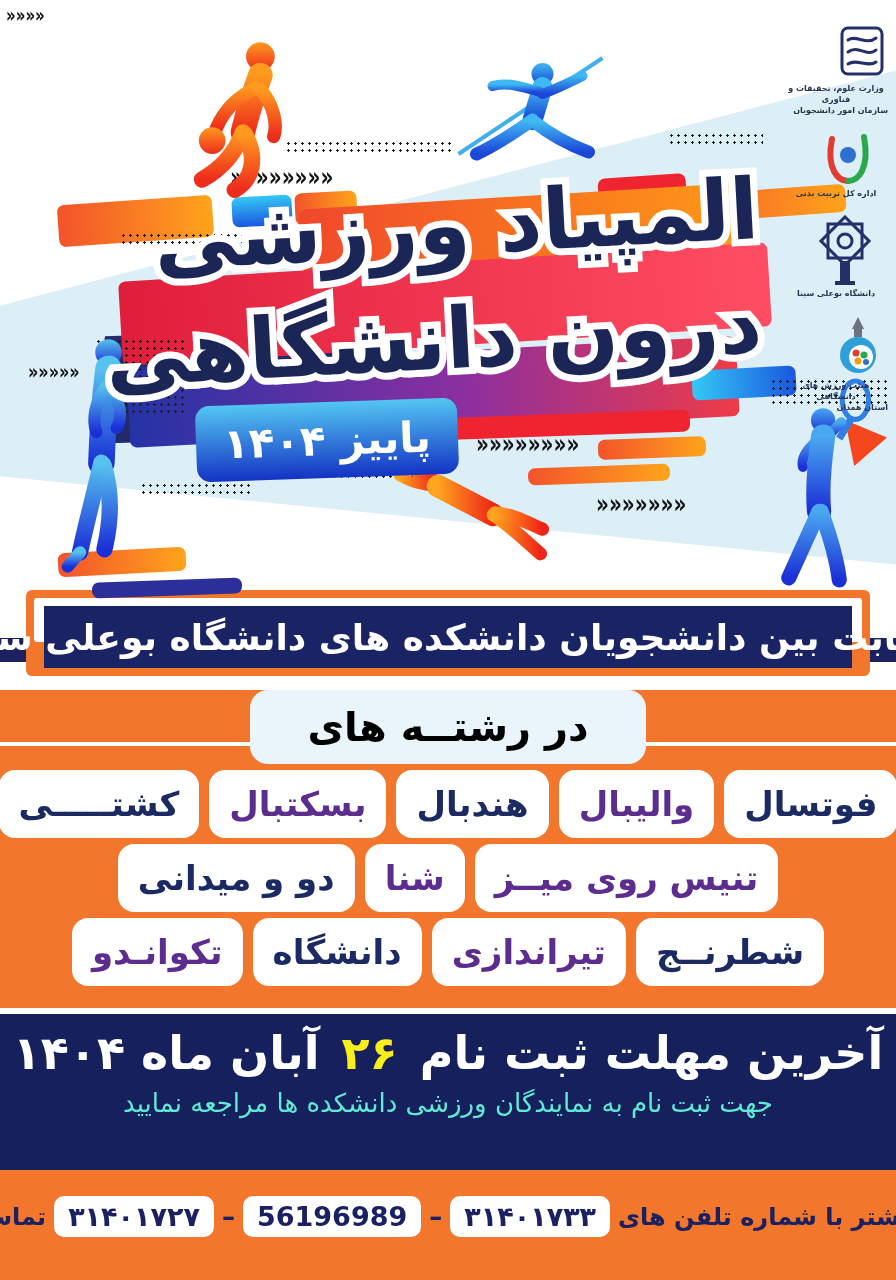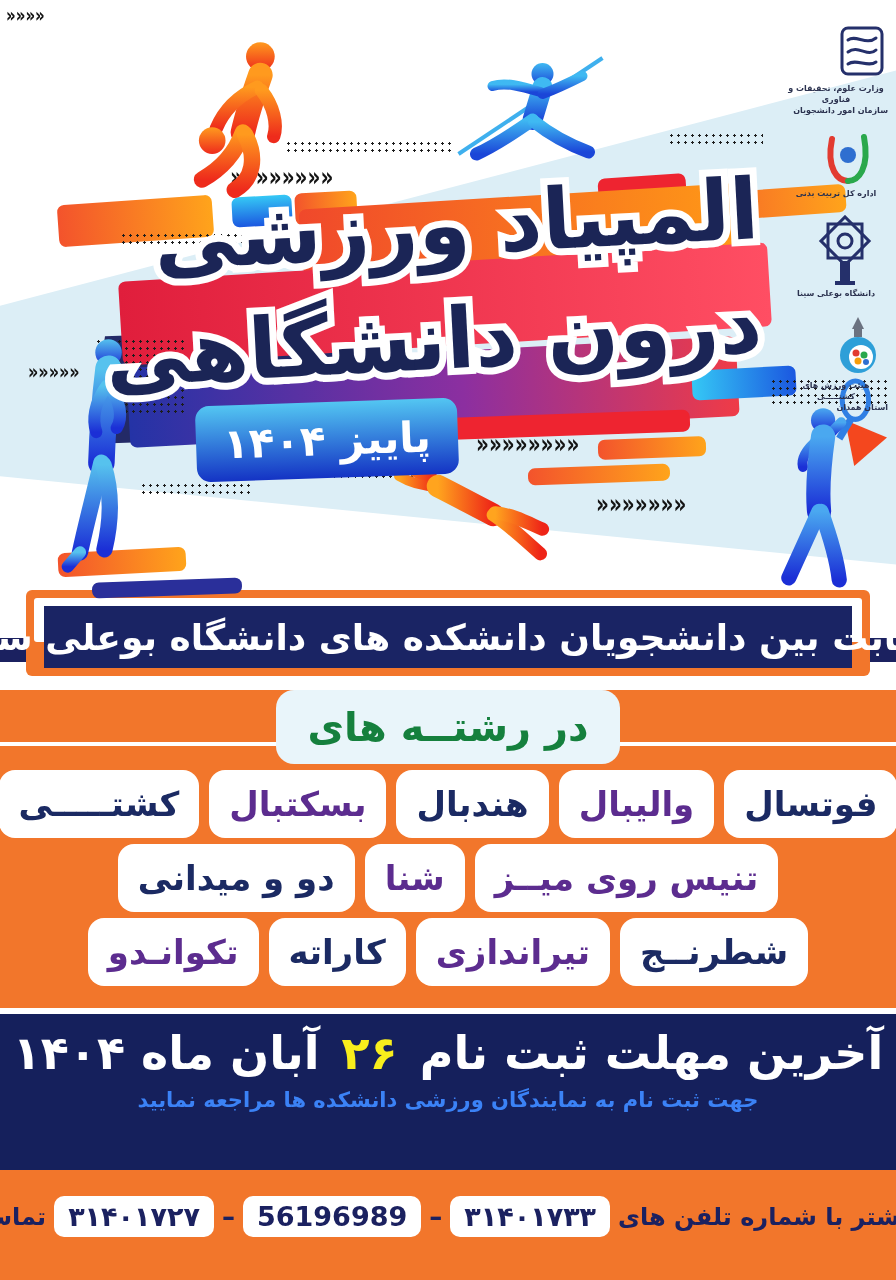--- a/index.html
+++ b/index.html
@@ -62,36 +62,36 @@
   .navy-strip{position:absolute;left:0;right:0;top:50px;height:24px;background:#1b2160;}
   .orange-frame{position:absolute;left:26px;right:26px;top:2px;bottom:2px;background:#f2762b;border-radius:6px;}
   .white-inner{position:absolute;left:34px;right:34px;top:10px;height:44px;background:#fff;border-radius:3px;}
   .navy-banner{position:absolute;left:44px;right:44px;top:18px;height:62px;background:#1a2464;
     display:flex;align-items:center;justify-content:center;direction:rtl;}
   .navy-banner span{color:#fff;font-weight:bold;font-size:36px;white-space:nowrap;}
 
   
   .fields{position:relative;width:896px;height:318px;background:#f2762b;}
   .white-line{position:absolute;left:0;right:0;top:52px;height:4px;background:#fff;}
-  .heading-pill{position:relative;z-index:1;margin:12px auto 6px;width:344px;height:74px;
+  .heading-pill{position:relative;z-index:1;margin:12px auto 6px;width:396px;height:74px;
     background:#e9f5fa;border-radius:18px;display:flex;align-items:center;justify-content:center;
-    color:#15803d;font-weight:bold;font-size:40px;direction:rtl;}
+    color:#000000;font-weight:bold;font-size:40px;direction:rtl;}
   .sport-rows{position:relative;z-index:1;}
   .sport-row{display:flex;justify-content:center;gap:10px;margin-bottom:6px;direction:rtl;}
   .sport-pill{background:#fff;border-radius:16px;height:68px;display:flex;align-items:center;
     padding:0 20px;font-weight:bold;font-size:34px;white-space:nowrap;}
   .txt-navy{color:#1b2a63;}
   .txt-purple{color:#5c2c8f;}
 
   
   .deadline{position:relative;width:896px;height:162px;background:#15205c;border-top:6px solid #fff;
     text-align:center;direction:rtl;box-sizing:border-box;}
   .dl-line1{margin-top:12px;font-weight:bold;font-size:46px;color:#fff;white-space:nowrap;}
   .dl-line1 .day{color:#f8ee1c;padding:0 6px;}
-  .dl-line2{margin-top:8px;font-weight:bold;font-size:21px;color:#3b82f6;white-space:nowrap;}
+  .dl-line2{margin-top:8px;font-weight:normal;font-size:26px;color:#5eead4;white-space:nowrap;}
 
   
   .footerbar{position:relative;width:896px;height:122px;background:#f2762b;
     display:flex;align-items:flex-start;justify-content:center;direction:rtl;}
   .foot-line{margin-top:26px;display:flex;align-items:center;gap:8px;
     color:#1b2160;font-weight:bold;font-size:24px;white-space:nowrap;}
   .phone-pill{background:#fff;border-radius:10px;padding:5px 14px;color:#1b2160;
     font-weight:bold;font-size:27px;}
   .dash{font-size:26px;}
 </style>
@@ -268,21 +268,21 @@
         <svg width="60" height="66" viewBox="0 0 60 66">
           <path d="M30,2 L36,14 L24,14 Z" fill="#6b7280"></path>
           <rect x="26" y="12" width="8" height="10" fill="#6b7280"></rect>
           <path d="M12,40 a18,18 0 1,0 36,0 a18,18 0 0,0 -36,0" fill="#2e9fd8"></path>
           <circle cx="33" cy="42" r="12" fill="#ffffff"></circle>
           <circle cx="28" cy="38" r="3.5" fill="#e23b30"></circle>
           <circle cx="36" cy="40" r="3.5" fill="#2aa84c"></circle>
           <circle cx="30" cy="46" r="3.5" fill="#f59e0b"></circle>
           <circle cx="38" cy="47" r="3" fill="#2f6fd0"></circle>
         </svg>
-        <div class="logo-cap">هیئت ورزش های کشتـــــی</div>
+        <div class="logo-cap">هیئت ورزش های دانشگاهی</div>
         <div class="logo-cap">استان همدان</div>
       </div>
     </div>
   </div>
 
   <div class="banner-zone">
     <div class="navy-strip"></div>
     <div class="orange-frame"></div>
     <div class="white-inner"></div>
     <div class="navy-banner">
@@ -302,21 +302,21 @@
           <div class="sport-pill txt-navy">کشتـــــی</div>
         </div>
         <div class="sport-row">
           <div class="sport-pill txt-purple">تنیس روی میــز</div>
           <div class="sport-pill txt-purple">شنا</div>
           <div class="sport-pill txt-navy">دو و میدانی</div>
         </div>
         <div class="sport-row">
           <div class="sport-pill txt-navy">شطرنــج</div>
           <div class="sport-pill txt-purple">تیراندازی</div>
-          <div class="sport-pill txt-navy">کاراته</div>
+          <div class="sport-pill txt-navy">دانشگاه</div>
           <div class="sport-pill txt-purple">تکوانـدو</div>
         </div>
       </div>
   </div>
 
   <div class="deadline">
     <div class="dl-line1">
       <span>آخرین مهلت ثبت نام</span>
       <span class="day">۲۶</span>
       <span>آبان ماه ۱۴۰۴</span>

